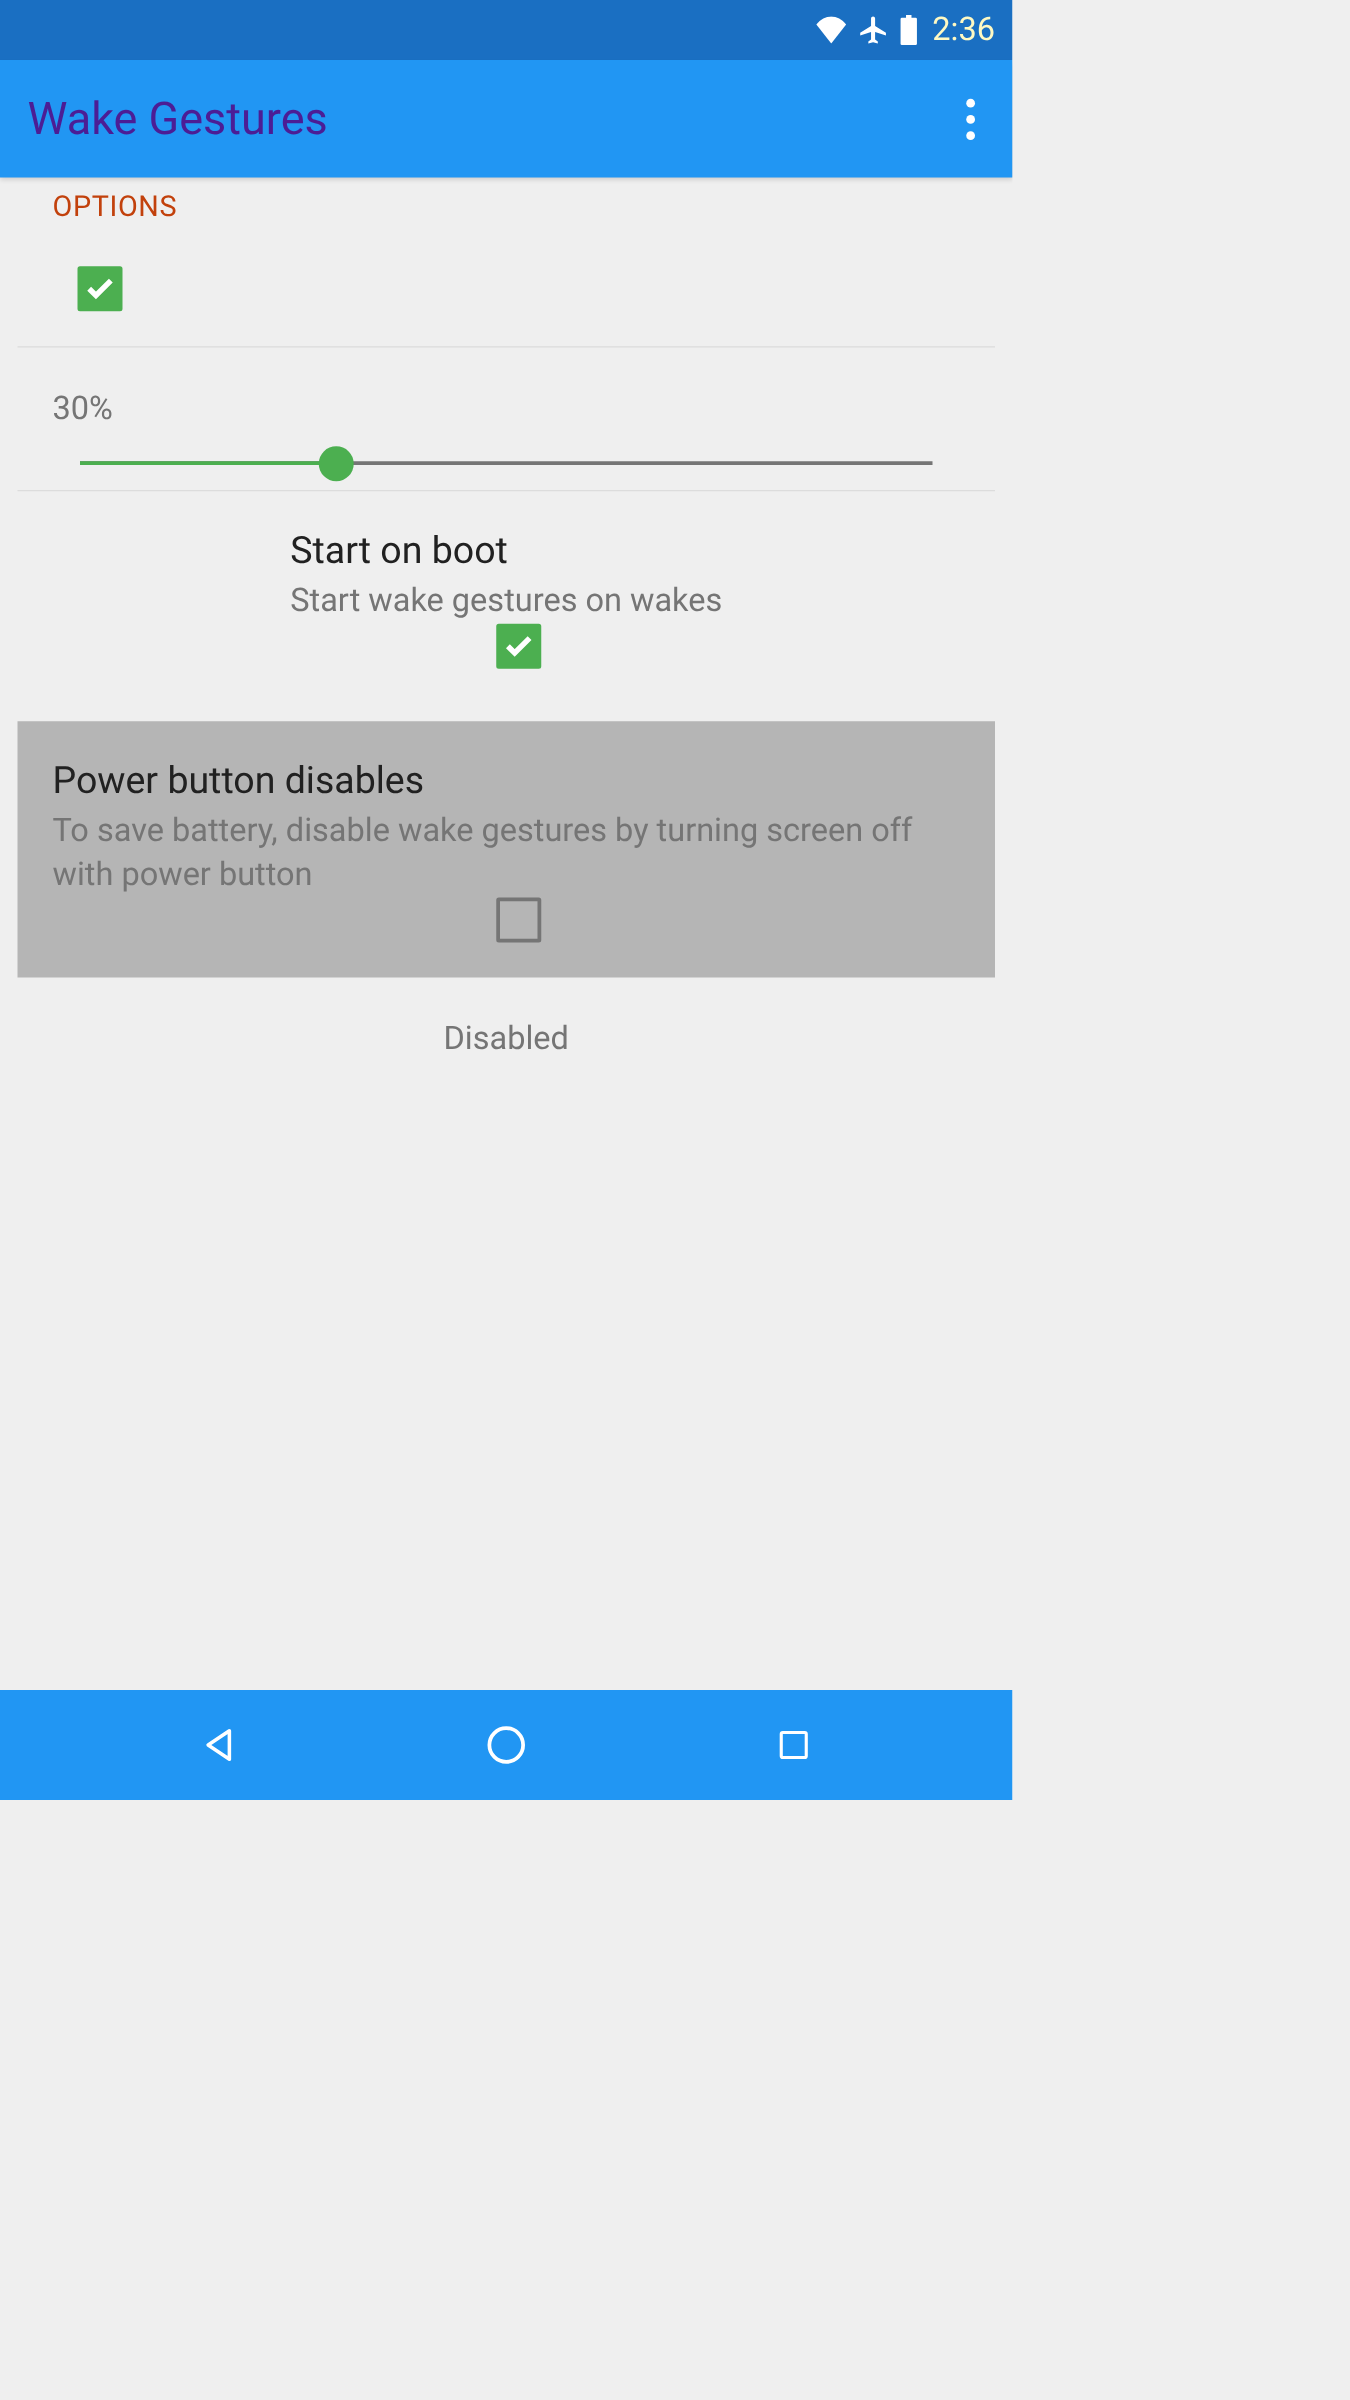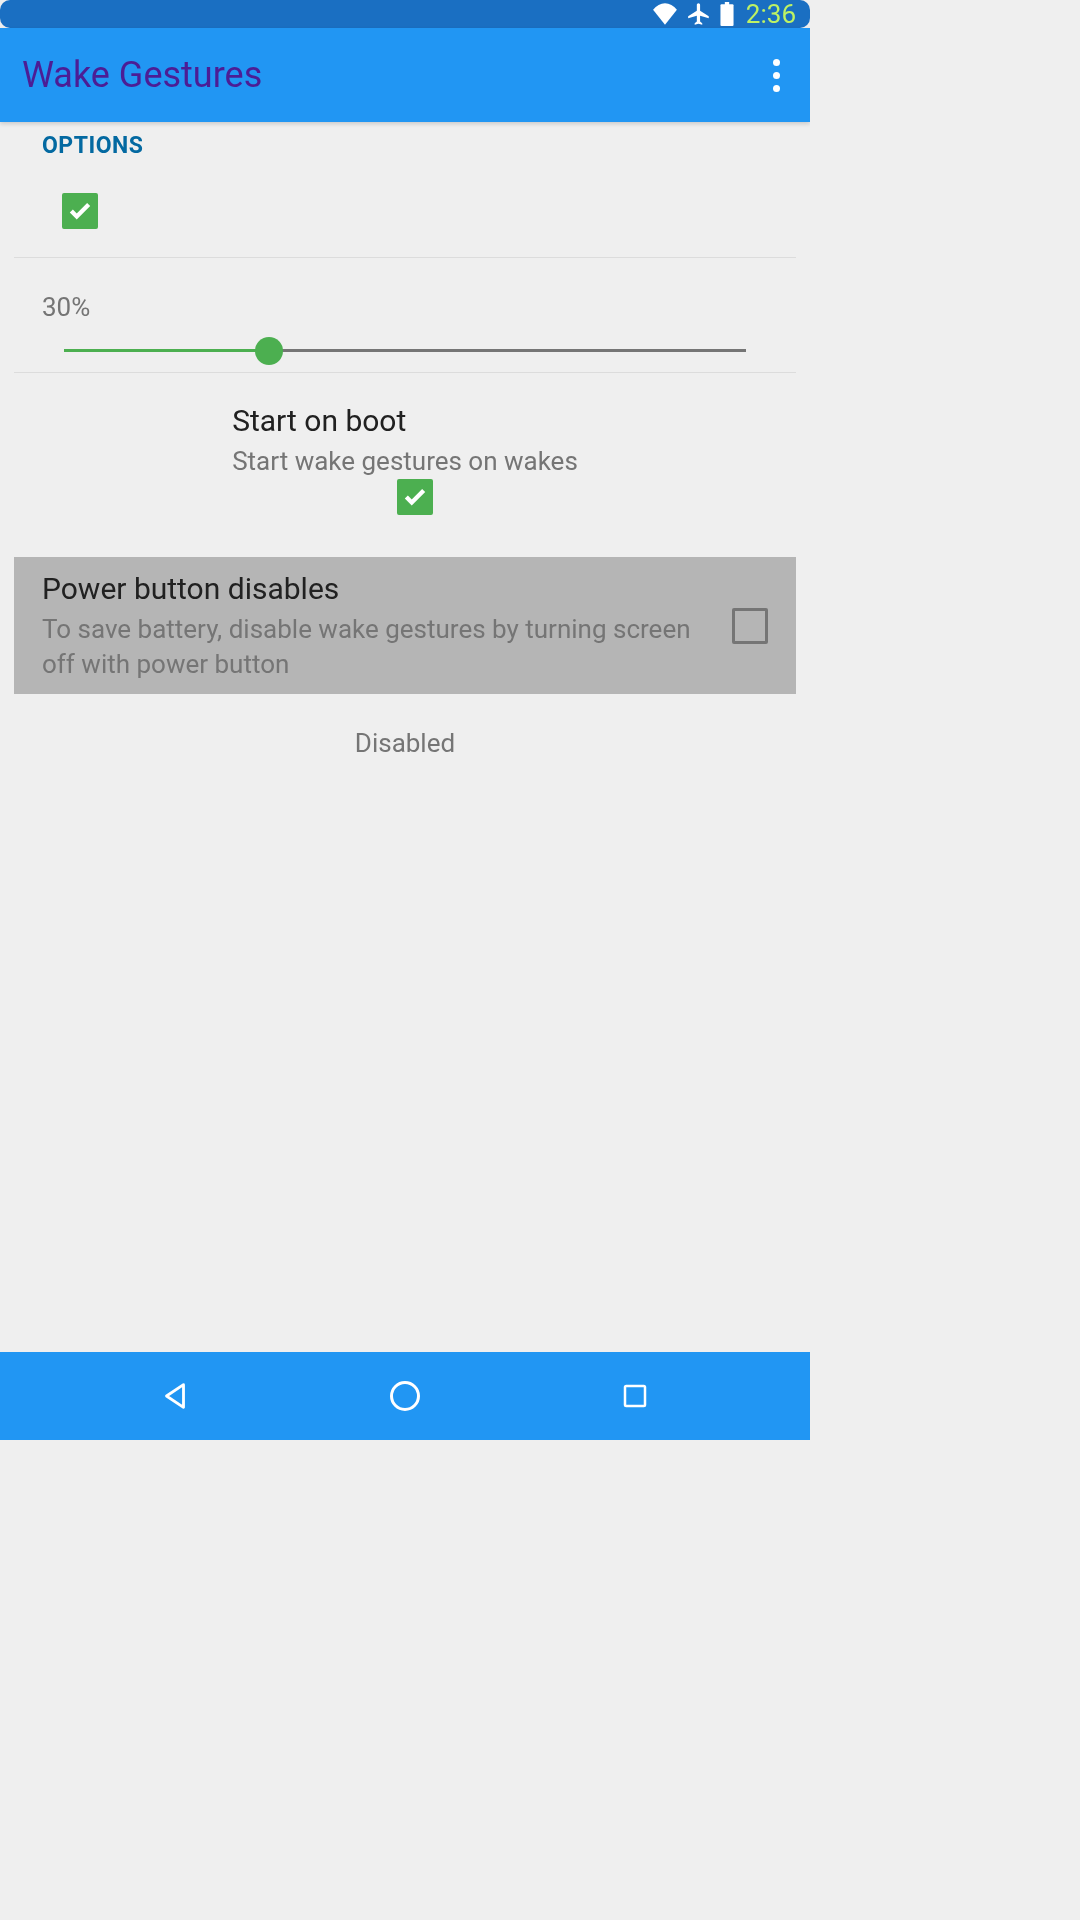--- a/index.html
+++ b/index.html
@@ -10,29 +10,28 @@
     }
     body {
       width: 810px;
       height: 1440px;
       background: #efefef;
       display: flex;
       flex-direction: column;
       overflow: hidden;
     }
     .status-bar {
-      height: 28px;
+      height: 48px;
       background: #1a6fc2;
       display: flex;
       justify-content: flex-end;
       align-items: center;
       padding: 0 14px;
-      color: #bef264;
+      color: #fef9c3;
       gap: 8px;
-      border-radius: 10px;
     }
     .status-bar .time {
       font-size: 26px;
       font-weight: 400;
       margin-left: 4px;
     }
     .status-icon {
       display: inline-flex;
       align-items: center;
     }
@@ -62,23 +61,23 @@
       height: 7px;
       background: white;
       border-radius: 50%;
     }
     .content {
       flex: 1;
       overflow: hidden;
       padding: 0 14px;
     }
     .section-header {
-      color: #0369a1;
+      color: #c2410c;
       font-size: 23px;
-      font-weight: 700;
+      font-weight: 400;
       padding: 10px 28px 6px 28px;
       letter-spacing: 0.5px;
     }
     .setting-row {
       display: flex;
       align-items: center;
       padding: 28px 28px;
       border-bottom: 1px solid #dcdcdc;
     }
     .setting-row.no-border {
@@ -147,22 +146,23 @@
       top: 50%;
       transform: translate(-50%, -50%);
       width: 28px;
       height: 28px;
       background: #4caf50;
       border-radius: 50%;
     }
     .highlighted {
       background: #b5b5b5;
       margin: 14px 0 0 0;
-      padding: 12px 28px;
+      padding: 28px 28px;
       border-bottom: none;
+      flex-direction: column;
     }
     .nav-bar {
       height: 88px;
       background: #2196f3;
       display: flex;
       justify-content: space-around;
       align-items: center;
       padding: 0 60px;
     }
     .nav-button {

